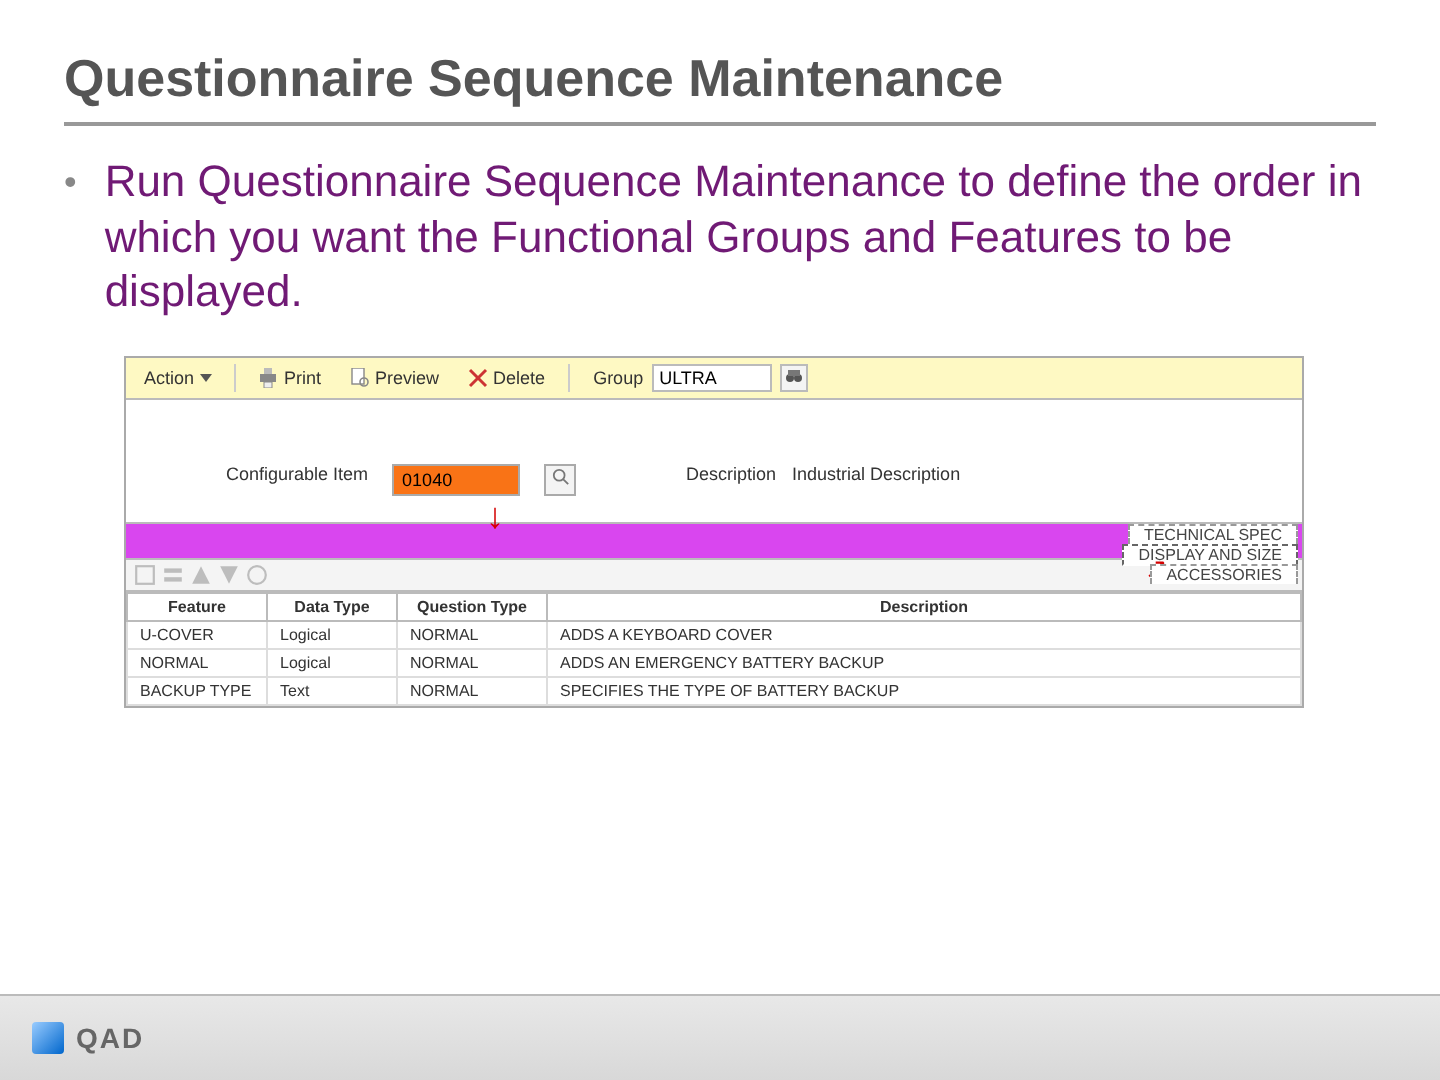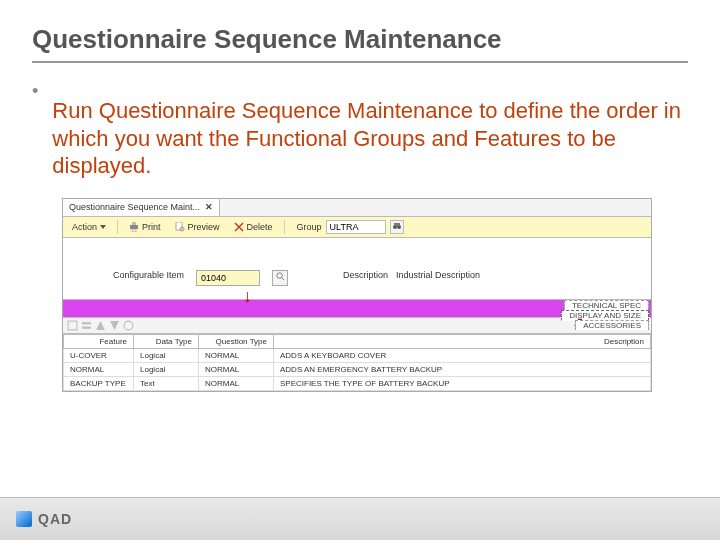--- a/index.html
+++ b/index.html
@@ -27,23 +27,22 @@
     align-items: flex-start;
     gap: 14px;
   }
   .dot {
     color: #888;
     font-size: 18px;
     line-height: 28px;
   }
   .bullet-text {
     font-size: 22px;
-    color: #c2410c;
+    color: #701a75;
     line-height: 1.25;
-    margin-top: 20px;
   }
   .app {
     margin: 18px 0 0 30px;
     width: 590px;
     border: 1px solid #aaa;
     background: #fff;
     font-size: 9px;
     color: #333;
   }
   .tabstrip {
@@ -117,21 +116,21 @@
     left: 50px;
     top: 32px;
     display: flex;
     align-items: flex-start;
     gap: 12px;
   }
   .field-label { color: #333; }
   .field-input {
     width: 64px; height: 16px;
     border: 1px solid #aaa;
-    background: #fef9c3;
+    background: #f97316;
     font-size: 9px;
     padding: 0 4px;
   }
   .field-search {
     width: 16px; height: 16px;
     border: 1px solid #aaa;
     background: #f4f4f4;
     display: flex; align-items: center; justify-content: center;
   }
   .desc-row {
@@ -202,22 +201,22 @@
   }
   table.grid {
     width: 100%;
     border-collapse: collapse;
     font-size: 8px;
   }
   table.grid th {
     background: #fff;
     border: 1px solid #bbb;
     padding: 2px 6px;
-    text-align: right;
-    font-weight: normal;
+    text-align: center;
+    font-weight: bold;
     color: #333;
     height: 14px;
   }
   table.grid td {
     border: 1px solid #ddd;
     padding: 2px 6px;
     color: #333;
     height: 14px;
   }
   .col-feature { width: 70px; }
@@ -251,26 +250,20 @@
 
 <div class="slide">
   <h1 class="title">Questionnaire Sequence Maintenance</h1>
   <div class="bullet-row">
     <div class="dot">•</div>
     <div class="bullet-text">Run Questionnaire Sequence Maintenance to define the order in which you want the Functional Groups and Features to be displayed.</div>
   </div>
 
   <div class="app">
 
-    <div class="tabstrip">
-      <div class="win-tab">
-        <span>Questionnaire Sequence Maint...</span>
-        <span class="x">✕</span>
-      </div>
-    </div>
 
     <div class="toolbar">
       <div class="tb-btn">
         <span>Action</span>
         <span class="caret"></span>
       </div>
       <div class="sep"></div>
       <div class="tb-btn">
         <span class="ico">
           <svg viewBox="0 0 10 10">

